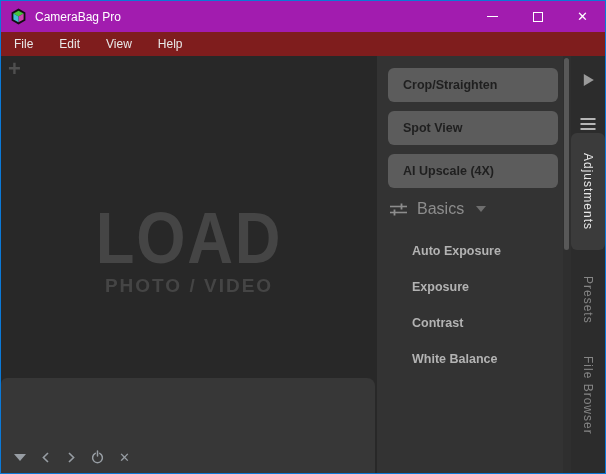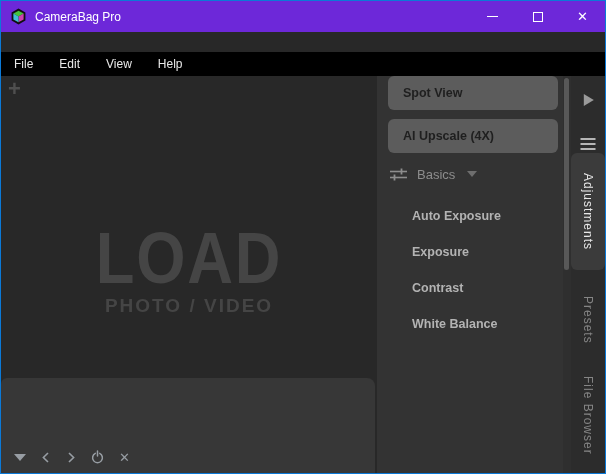--- a/index.html
+++ b/index.html
@@ -7,51 +7,51 @@
   .window {
     width:606px; height:474px;
     border:1px solid #0b79d7;
     display:flex; flex-direction:column;
     font-family:"Liberation Sans", sans-serif;
     background:#282828;
     position:relative;
     overflow:hidden;
   }
   
-  .titlebar { height:31px; background:#6d28d9; display:flex; align-items:center; flex:0 0 auto; }
+  .titlebar { height:31px; background:#a21caf; display:flex; align-items:center; flex:0 0 auto; }
   .app-icon { margin-left:9px; width:17px; height:17px; flex:0 0 auto; }
   .title { margin-left:8px; color:#ffffff; font-size:12px; }
   .win-controls { margin-left:auto; display:flex; height:100%; }
   .win-btn { width:45px; height:100%; display:flex; align-items:center; justify-content:center; color:#fff; }
   .min-glyph { width:11px; height:1px; background:#fff; }
   .max-glyph { width:10px; height:10px; border:1px solid #fff; }
   .close-glyph { font-size:13px; line-height:1; }
   
-  .menubar { height:24px; background:#000000; display:flex; align-items:center; flex:0 0 auto;margin-top:20px; }
+  .menubar { height:24px; background:#7f1d1d; display:flex; align-items:center; flex:0 0 auto; }
   .menu-item { padding:0 13px; color:#e9e9e9; font-size:12px; }
   
   .content { flex:1; display:flex; min-height:0; }
   
   .canvas { width:376px; flex:0 0 auto; position:relative; background:#282828; overflow:hidden; }
   .plus { position:absolute; top:0px; left:7px; color:#4f4f4f; font-size:22px; font-weight:bold; }
   .load-block { position:absolute; top:146px; left:0; right:0; text-align:center; }
   .load-title { font-size:72px; font-weight:bold; color:#454545; line-height:1; letter-spacing:2px; transform:scaleX(.88); }
   .load-subtitle { font-size:19px; font-weight:bold; color:#454545; letter-spacing:2px; margin-top:1px; }
   .filmstrip { position:absolute; left:0; bottom:0; width:374px; height:95px; background:#373737; border-radius:6px 8px 0 0; }
   .film-toolbar { position:absolute; left:13px; bottom:9px; display:flex; align-items:center; gap:15px; }
   .tri-down { width:0; height:0; border-left:6px solid transparent; border-right:6px solid transparent; border-top:7px solid #979da3; }
   .film-x { color:#979da3; font-size:13px; line-height:1; }
   
   .panel { width:194px; flex:0 0 auto; background:#333333; position:relative; }
   .tool-btn { width:170px; height:34px; margin:0 0 9px 11px; background:#5c5c5c; border-radius:6px;
               display:flex; align-items:center; padding-left:15px;
               color:#1f1f1f; font-weight:bold; font-size:12.5px; }
   .tool-btn.first { margin-top:12px; }
   .basics-header { margin:13px 0 0 13px; height:16px; display:flex; align-items:center; }
-  .basics-label { margin-left:10px; color:#8d8d8d; font-size:13px; }
+  .basics-label { margin-left:10px; color:#8d8d8d; font-size:16px; }
   .basics-caret { margin-left:12px; width:0; height:0; border-left:5px solid transparent; border-right:5px solid transparent; border-top:6px solid #6e6e6e; }
   .adj-list { margin-top:16px;text-align:center; }
   .adj-item { height:36px; display:flex; align-items:center; padding-left:35px;
               color:#b3b3b3; font-weight:bold; font-size:12.5px; }
   .scroll-track { position:absolute; top:0; right:0; width:8px; height:100%; background:#2f2f2f; }
   .scroll-thumb { position:absolute; top:2px; left:1px; width:5px; height:192px; border-radius:3px; background:#585858; }
   
   .rail { flex:1; background:#2c2c2c; position:relative; }
   .rail-arrow { position:absolute; top:18px; left:50%; transform:translateX(-42%);
                 width:0; height:0; border-top:6px solid transparent; border-bottom:6px solid transparent; border-left:10px solid #9a9a9a; }
@@ -118,20 +118,21 @@
           <svg width="13" height="14" viewBox="0 0 13 14">
             <path d="M4.3,3.4 A4.9,4.9 0 1 0 8.7,3.4" fill="none" stroke="#979da3" stroke-width="1.5" stroke-linecap="round"></path>
             <line x1="6.5" y1="1" x2="6.5" y2="6" stroke="#979da3" stroke-width="1.5" stroke-linecap="round"></line>
           </svg>
           <span class="film-x">✕</span>
         </div>
       </div>
     </div>
 
     <div class="panel">
+      <div class="tool-btn first">Crop/Straighten</div>
       <div class="tool-btn">Spot View</div>
       <div class="tool-btn">AI Upscale (4X)</div>
 
       <div class="basics-header">
         <svg width="17" height="13" viewBox="0 0 17 13">
           <line x1="0" y1="3.5" x2="17" y2="3.5" stroke="#8d8d8d" stroke-width="1.6"></line>
           <line x1="11.5" y1="0.5" x2="11.5" y2="6.5" stroke="#8d8d8d" stroke-width="1.8"></line>
           <line x1="0" y1="9.5" x2="17" y2="9.5" stroke="#8d8d8d" stroke-width="1.6"></line>
           <line x1="4.5" y1="6.5" x2="4.5" y2="12.5" stroke="#8d8d8d" stroke-width="1.8"></line>
         </svg>

